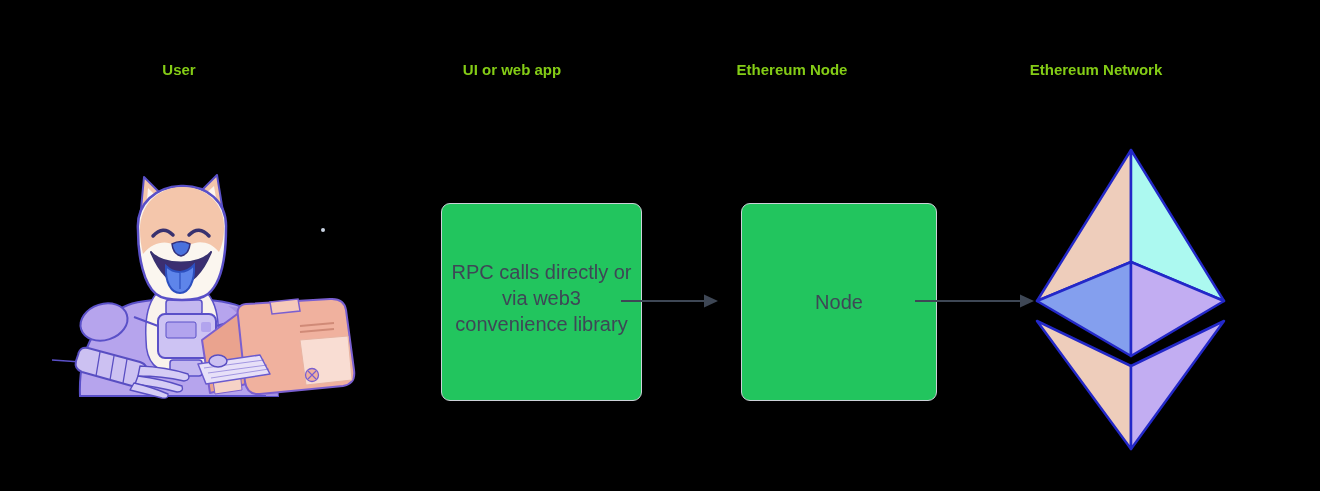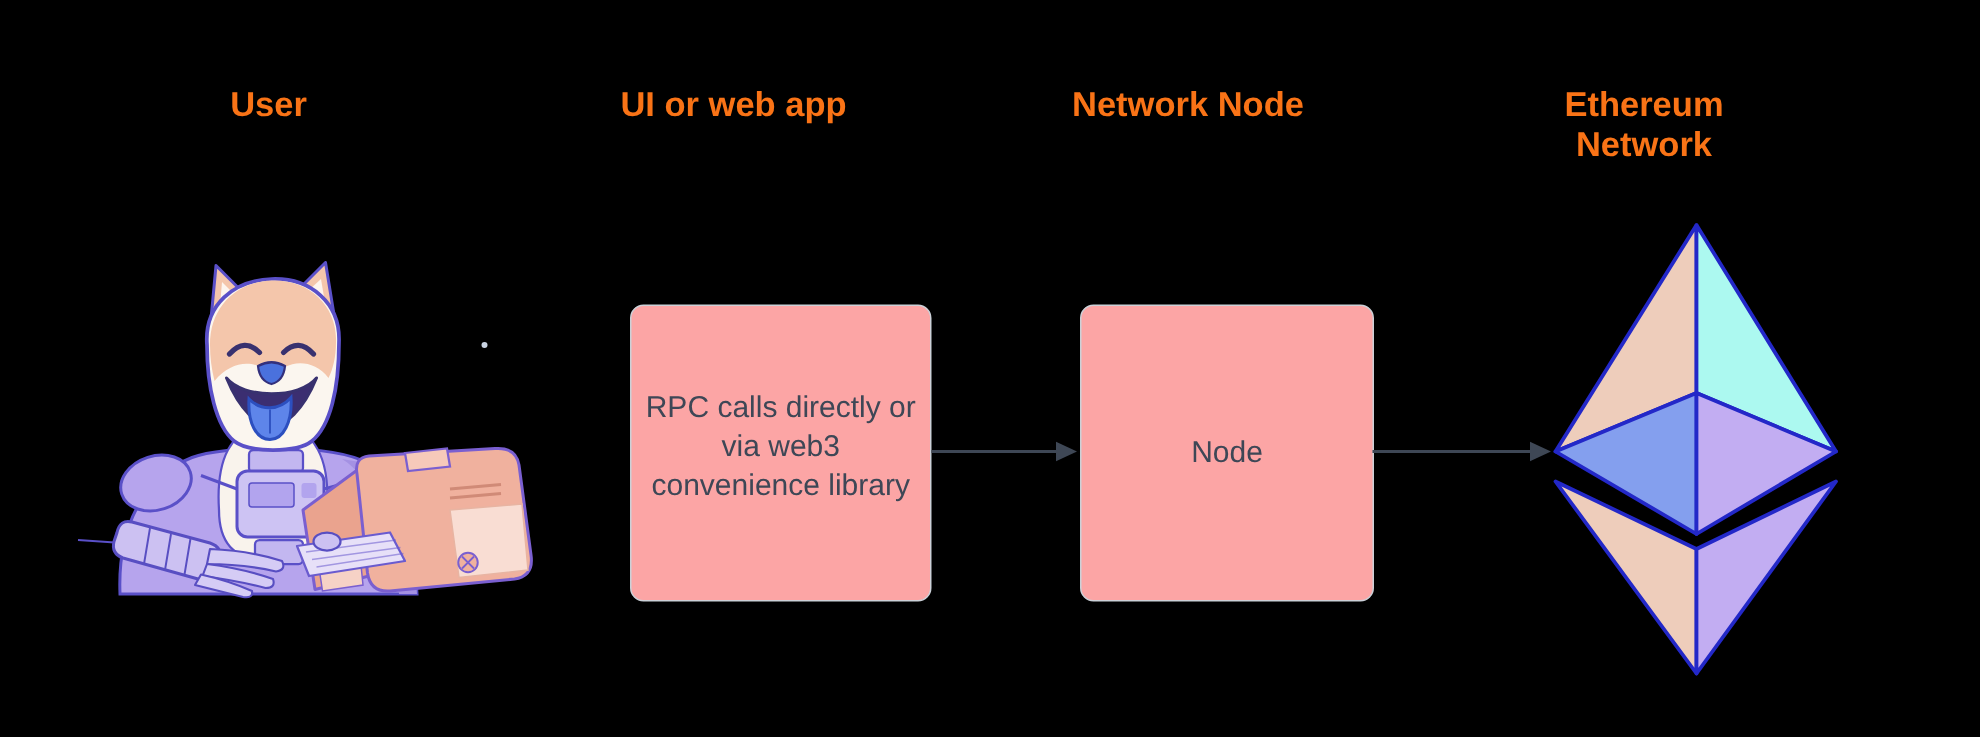--- a/index.html
+++ b/index.html
@@ -5,52 +5,52 @@
   html,body{margin:0;padding:0;background:#000;}
   .canvas{
     position:relative;
     width:1320px;height:491px;
     background:#000000;
     overflow:hidden;
     font-family:"Liberation Sans", sans-serif;
   }
   .heading{
     position:absolute;top:56px;
-    font-weight:bold;font-size:23px;line-height:27px;
-    color:#f97316;text-align:center;
+    font-weight:bold;font-size:15px;line-height:27px;
+    color:#84cc16;text-align:center;
     user-select:none;
   }
   .h-user{left:119px;width:120px;}
-  .h-ui{left:409px;width:160px;}
+  .h-ui{left:432px;width:160px;}
   .h-node{left:712px;width:160px;}
   .h-network{left:996px;width:200px;}
   .node{
     position:absolute;
-    background:#fca5a5;
+    background:#22c55e;
     border:1px solid #ccd1d8;
     border-radius:9px;
     display:flex;align-items:center;justify-content:center;
     text-align:center;
-    color:#3e4756;font-size:20px;line-height:26px;
+    color:#3e4756;font-size:20px;line-height:26px;margin-left:21px;
   }
   .box-rpc{left:420px;top:203px;width:199px;height:196px;}
   .box-rpc span{display:block;width:182px;padding-bottom:8px;}
   .box-geth{left:720px;top:203px;width:194px;height:196px;}
   .arrows-layer{position:absolute;left:0;top:0;width:1320px;height:491px;pointer-events:none;}
   .eth-logo{position:absolute;left:1020px;top:140px;width:215px;height:320px;}
   .doge{position:absolute;left:50px;top:168px;width:320px;height:232px;}
 </style>
 </head>
 <body>
 
 <div class="canvas">
 
   <div class="heading h-user">User</div>
   <div class="heading h-ui">UI or web app</div>
-  <div class="heading h-node">Network Node</div>
+  <div class="heading h-node">Ethereum Node</div>
   <div class="heading h-network">Ethereum Network</div>
 
   <svg class="doge" viewBox="0 0 320 232" aria-hidden="true">
 
     <path d="M2,192 L46,195" stroke="#5a50c8" stroke-width="1.5" fill="none"></path>
 
     <path d="M30,228 C28,178 50,148 78,137 C98,129 170,127 196,141 C216,152 226,190 228,228 Z" fill="#b6a4ed" stroke="#5a50c8" stroke-width="2"></path>
     <path d="M178,138 C198,150 214,186 216,228 L228,228 C226,190 216,152 196,141 Z" fill="#a491e3"></path>
 
     <path d="M96,172 C94,140 102,116 132,114 C162,116 170,140 168,172 C168,192 160,206 132,207 C104,206 96,192 96,172 Z" fill="#f9f3ec" stroke="#5a50c8" stroke-width="1.5"></path>

